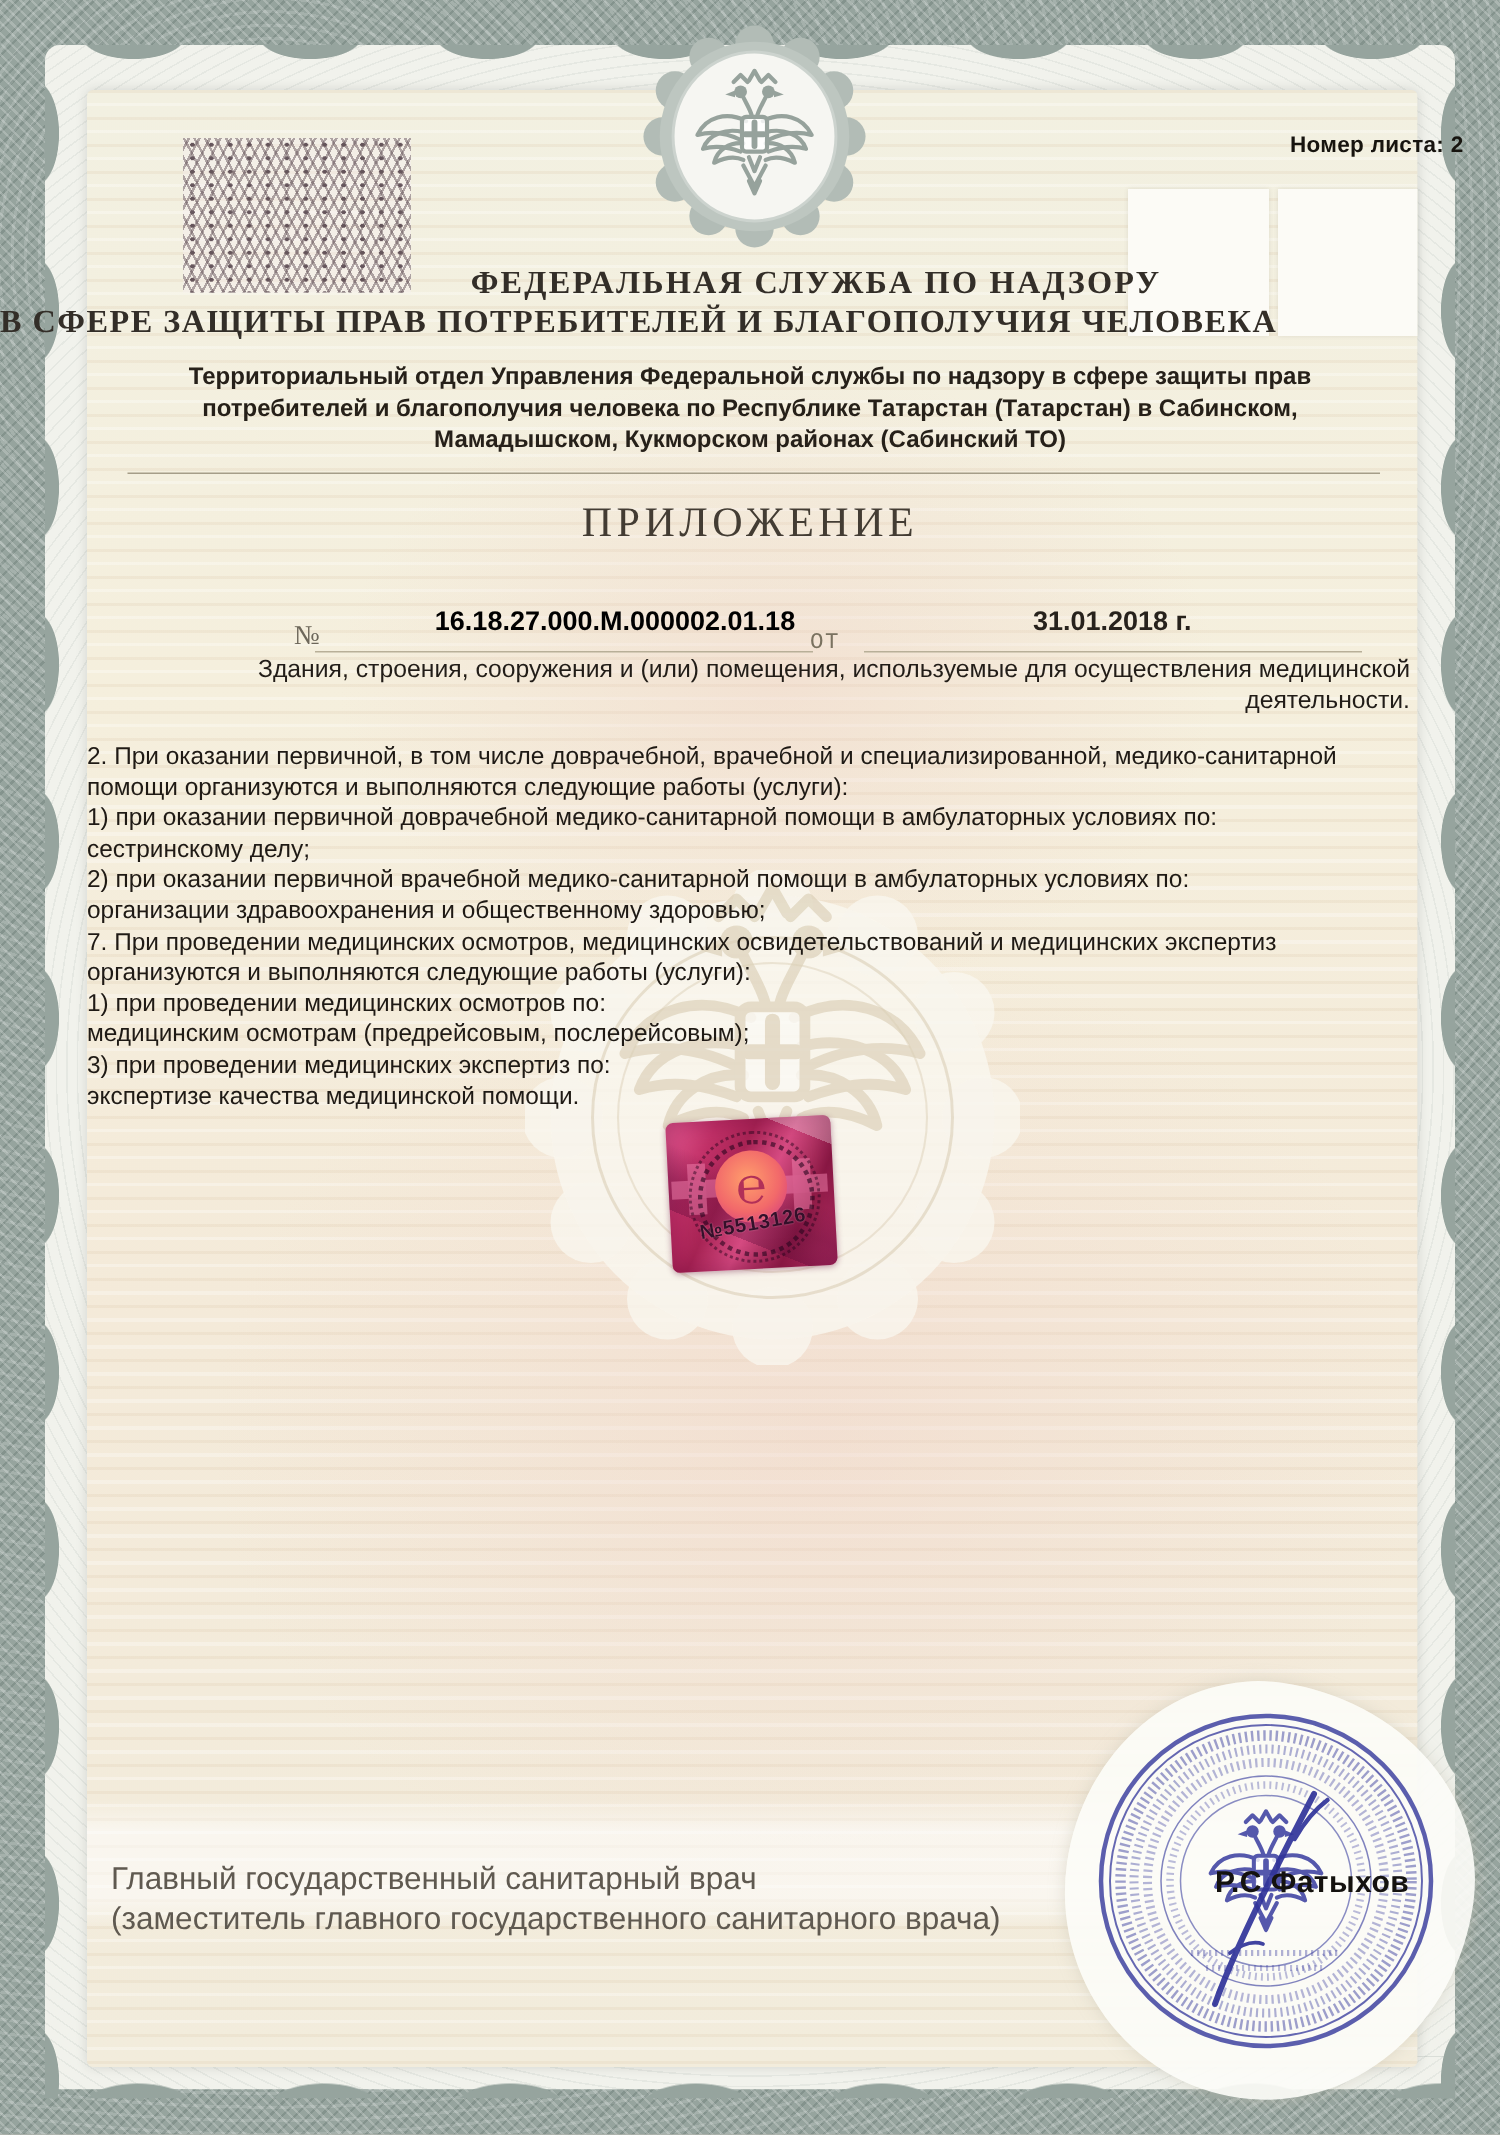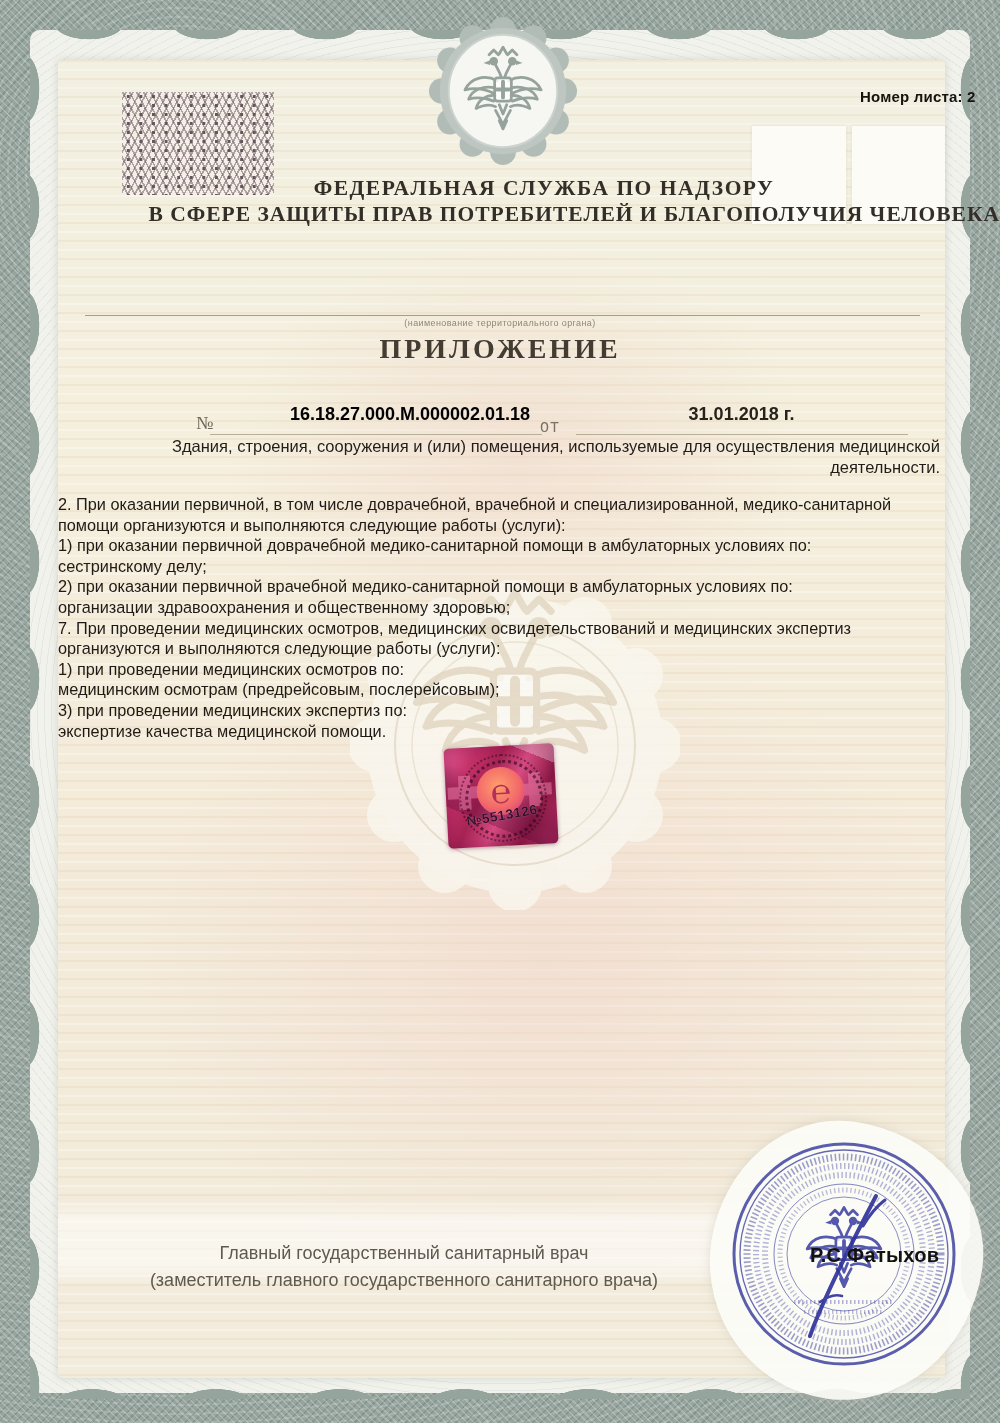--- a/index.html
+++ b/index.html
@@ -52,28 +52,28 @@
   .white-rect-2{left:852px;top:126px;width:93px;height:98px;}
 
   .emblem-svg{position:absolute;left:428px;top:14px;width:150px;height:154px;}
   .watermark-svg{position:absolute;left:350px;top:580px;width:330px;height:330px;}
 
   
   .txt{position:absolute;white-space:pre-line;}
   .sheet-number{left:860px;top:88px;font-size:15px;font-weight:bold;color:#17140f;letter-spacing:.2px;}
   .header-1{left:0;top:176px;width:100%;text-align:center;font-family:"Liberation Serif",serif;
     font-weight:bold;font-size:21.5px;letter-spacing:1.5px;color:#332e28;margin-left:44px;}
-  .header-2{left:0;top:202px;width:100%;text-align:right;font-family:"Liberation Serif",serif;
+  .header-2{left:0;top:202px;width:100%;text-align:left;font-family:"Liberation Serif",serif;
     font-weight:bold;font-size:21.5px;letter-spacing:1px;color:#332e28;}
   .territorial{left:100px;top:241px;width:800px;text-align:center;font-size:16px;font-weight:600;
     line-height:21px;color:#262019;}
   .org-rule{position:absolute;left:85px;top:315px;width:835px;border-top:1px solid #a59d88;}
   .org-caption{left:0;top:318px;width:100%;text-align:center;font-size:9px;color:#8f8873;letter-spacing:.4px;}
   .title-1{left:0;top:333px;width:100%;text-align:center;font-family:"Liberation Serif",serif;
-    font-weight:bold;font-size:28px;letter-spacing:3px;color:#433c33;}
+    font-weight:normal;font-size:28px;letter-spacing:3px;color:#433c33;}
   .title-2{left:0;top:365px;width:100%;text-align:center;font-family:"Liberation Serif",serif;
     font-weight:bold;font-size:29px;letter-spacing:1.2px;color:#433c33;}
   .num-label{left:196px;top:413px;font-family:"Liberation Serif",serif;font-size:18px;color:#6d675a;}
   .num-value{left:255px;top:404px;width:310px;text-align:center;font-size:18px;font-weight:600;color:#000000;}
   .date-label{left:540px;top:420px;font-family:Liberation Mono, monospace;font-size:15px;color:#7a7260;letter-spacing:1px;}
   .date-value{left:654px;top:404px;width:175px;text-align:center;font-size:18px;font-weight:700;color:#27221c;}
   .num-underline{position:absolute;top:434px;border-top:1px solid #b8af98;}
   .num-underline-1{left:210px;width:332px;}
   .num-underline-2{left:576px;width:332px;}
   .subject{left:60px;top:436px;width:880px;text-align:right;font-size:16.5px;line-height:21px;color:#221d18;}
@@ -97,21 +97,21 @@
   .holo-ring{position:absolute;left:19px;top:14px;width:72px;height:72px;border-radius:50%;
     border:3px dotted rgba(40,6,30,.6);}
   .holo-core{position:absolute;left:31px;top:21px;width:48px;height:48px;border-radius:50%;
     background:radial-gradient(circle at 45% 40%, #ff9f6c 0%, #f2696a 55%, #d9447c 85%);
     display:flex;align-items:center;justify-content:center;
     font-size:34px;font-weight:bold;color:#b23058;line-height:1;}
   .holo-number{position:absolute;left:8px;top:62px;width:94px;text-align:center;transform:rotate(-7deg);
     font-size:13.5px;font-weight:bold;color:#34102a;letter-spacing:.5px;text-shadow:0 0 1px rgba(255,190,210,.6);}
 
   
-  .sig-block{left:74px;top:1240px;width:660px;font-size:18px;line-height:26.5px;color:#5f5950;text-align:center;}
+  .sig-block{left:74px;top:1240px;width:660px;font-size:21px;line-height:26.5px;color:#5f5950;}
 
   
   .stamp-wrap{position:absolute;left:706px;top:1118px;width:284px;height:292px;z-index:4;text-align:center;}
   .stamp-patch{position:absolute;left:4px;top:4px;width:272px;height:278px;border-radius:46% 54% 50% 50%/50% 46% 54% 50%;
     background:rgba(252,252,247,.92);box-shadow:0 0 10px rgba(200,195,180,.5);transform:rotate(8deg);}
   .stamp-svg{position:absolute;left:18px;top:16px;width:240px;height:240px;}
   .signer-name{position:absolute;left:104px;top:126px;font-size:20px;font-weight:600;color:#14120f;
     letter-spacing:.3px;white-space:nowrap;}
 </style>
 </head>
@@ -201,22 +201,24 @@
     </g>
     <circle cx="75" cy="78" r="64" fill="#bdc6c0"></circle>
     <ellipse cx="75" cy="78" rx="55" ry="57" fill="#f6f6f2"></ellipse>
     <ellipse cx="75" cy="78" rx="55" ry="57" fill="none" stroke="#ccd3ce" stroke-width="2"></ellipse>
     <use href="#eagle" x="28" y="26" width="94" height="100" style="color:#96a29c"></use>
   </svg>
 
   <div class="txt sheet-number">Номер листа: 2</div>
   <div class="txt header-1">ФЕДЕРАЛЬНАЯ СЛУЖБА ПО НАДЗОРУ</div>
   <div class="txt header-2">В СФЕРЕ ЗАЩИТЫ ПРАВ ПОТРЕБИТЕЛЕЙ И БЛАГОПОЛУЧИЯ  ЧЕЛОВЕКА</div>
+  <div class="txt territorial">Территориальный отдел Управления Федеральной службы по надзору в сфере защиты прав
+потребителей и благополучия человека по Республике Татарстан (Татарстан) в Сабинском,
+Мамадышском, Кукморском районах (Сабинский ТО)</div>
   <div class="org-rule"></div>
-  <div class="txt org-caption">(наименование территориального органа)</div>
 
   <div class="txt title-1">ПРИЛОЖЕНИЕ</div>
 
   <div class="txt num-label">№</div>
   <div class="txt num-value">16.18.27.000.М.000002.01.18</div>
   <div class="txt date-label">ОТ</div>
   <div class="txt date-value">31.01.2018 г.</div>
   <div class="num-underline num-underline-1"></div>
   <div class="num-underline num-underline-2"></div>
 

